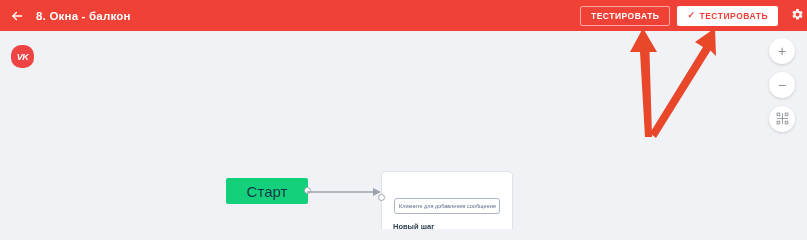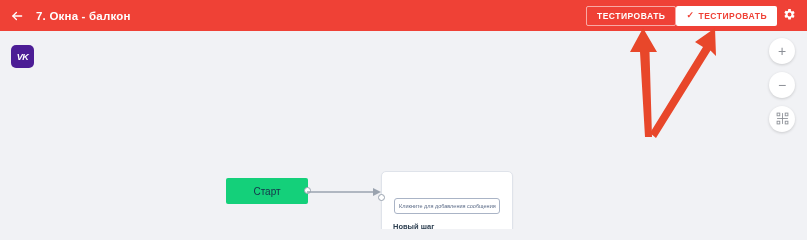--- a/index.html
+++ b/index.html
@@ -20,21 +20,21 @@
   .back-btn{
     width:34px;height:31px;display:flex;align-items:center;justify-content:center;
     cursor:pointer;
   }
   .back-btn svg{display:block;}
   .title{
     color:#ffffff;font-size:11.5px;font-weight:bold;letter-spacing:.2px;
     white-space:nowrap;margin-left:2px;
   }
   .header-right{
-    margin-left:auto;display:flex;align-items:center;gap:0;padding-right:8px;
+    margin-left:auto;display:flex;align-items:center;gap:7px;padding-right:0;
   }
   .btn-outline{
     height:20px;padding:0 10px;border:1px solid rgba(255,255,255,.55);
     border-radius:2px;background:transparent;color:#fff;
     font-size:8.5px;font-weight:bold;letter-spacing:.5px;
     display:flex;align-items:center;justify-content:center;cursor:pointer;
     font-family:"Liberation Sans",sans-serif;white-space:nowrap;
   }
   .btn-solid{
     height:20px;padding:0 10px;border:none;border-radius:2px;background:#ffffff;
@@ -45,42 +45,42 @@
   .check{font-size:9px;line-height:1;}
   .gear-btn{
     width:20px;height:20px;display:flex;align-items:center;justify-content:center;
     cursor:pointer;margin-left:2px;
   }
 
   
   .canvas{position:absolute;left:0;top:31px;width:807px;height:198px;background:#f1f2f5;overflow:hidden;}
 
   .vk-badge{
-    position:absolute;left:11px;top:14px;width:23px;height:23px;border-radius:5px;
-    background:#4c1d95;display:flex;align-items:center;justify-content:center;
+    position:absolute;left:11px;top:14px;width:23px;height:23px;border-radius:10px;
+    background:#ef4444;display:flex;align-items:center;justify-content:center;
     cursor:pointer;
   }
   .vk-badge span{color:#fff;font-size:9px;font-weight:bold;font-style:italic;letter-spacing:-.5px;}
 
   
   .zoom-controls{position:absolute;right:12px;top:7px;display:flex;flex-direction:column;gap:8px;}
   .circle-btn{
     width:26px;height:26px;border-radius:50%;background:#fff;
     box-shadow:0 1px 3px rgba(0,0,0,.16);
     display:flex;align-items:center;justify-content:center;cursor:pointer;
     color:#8b8f96;font-size:14px;line-height:1;user-select:none;
   }
 
   
   .start-node{
     position:absolute;left:226px;top:147px;width:82px;height:26px;
     background:#14d07a;border-radius:2px;
     display:flex;align-items:center;justify-content:center;cursor:pointer;
   }
-  .start-node span{color:#16324a;font-size:10px;}
+  .start-node span{color:#16324a;font-size:15px;}
   .port{
     width:7px;height:7px;border-radius:50%;background:#fff;
     border:1.4px solid #9aa3af;box-sizing:border-box;
   }
   .start-port{position:absolute;left:304px;top:156px;}
 
   
   .connector{position:absolute;left:305px;top:155px;}
 
   
@@ -110,21 +110,21 @@
 
   <div class="header">
     <div class="back-btn">
       <span>
         <svg width="14" height="14" viewBox="0 0 24 24" fill="none" stroke="#ffffff" stroke-width="2.2" stroke-linecap="round" stroke-linejoin="round">
           <line x1="20" y1="12" x2="5" y2="12"></line>
             <polyline points="11 18 5 12 11 6"></polyline>
         </svg>
       </span>
     </div>
-    <div class="title">7. Окна - балкон</div>
+    <div class="title">8. Окна - балкон</div>
 
     <div class="header-right">
       <button class="btn-outline">ТЕСТИРОВАТЬ</button>
       <button class="btn-solid">
         <span class="check">✓</span>
         <span>ТЕСТИРОВАТЬ</span>
       </button>
       <div class="gear-btn">
         <span>
           <svg width="13" height="13" viewBox="0 0 24 24" fill="#ffffff">

